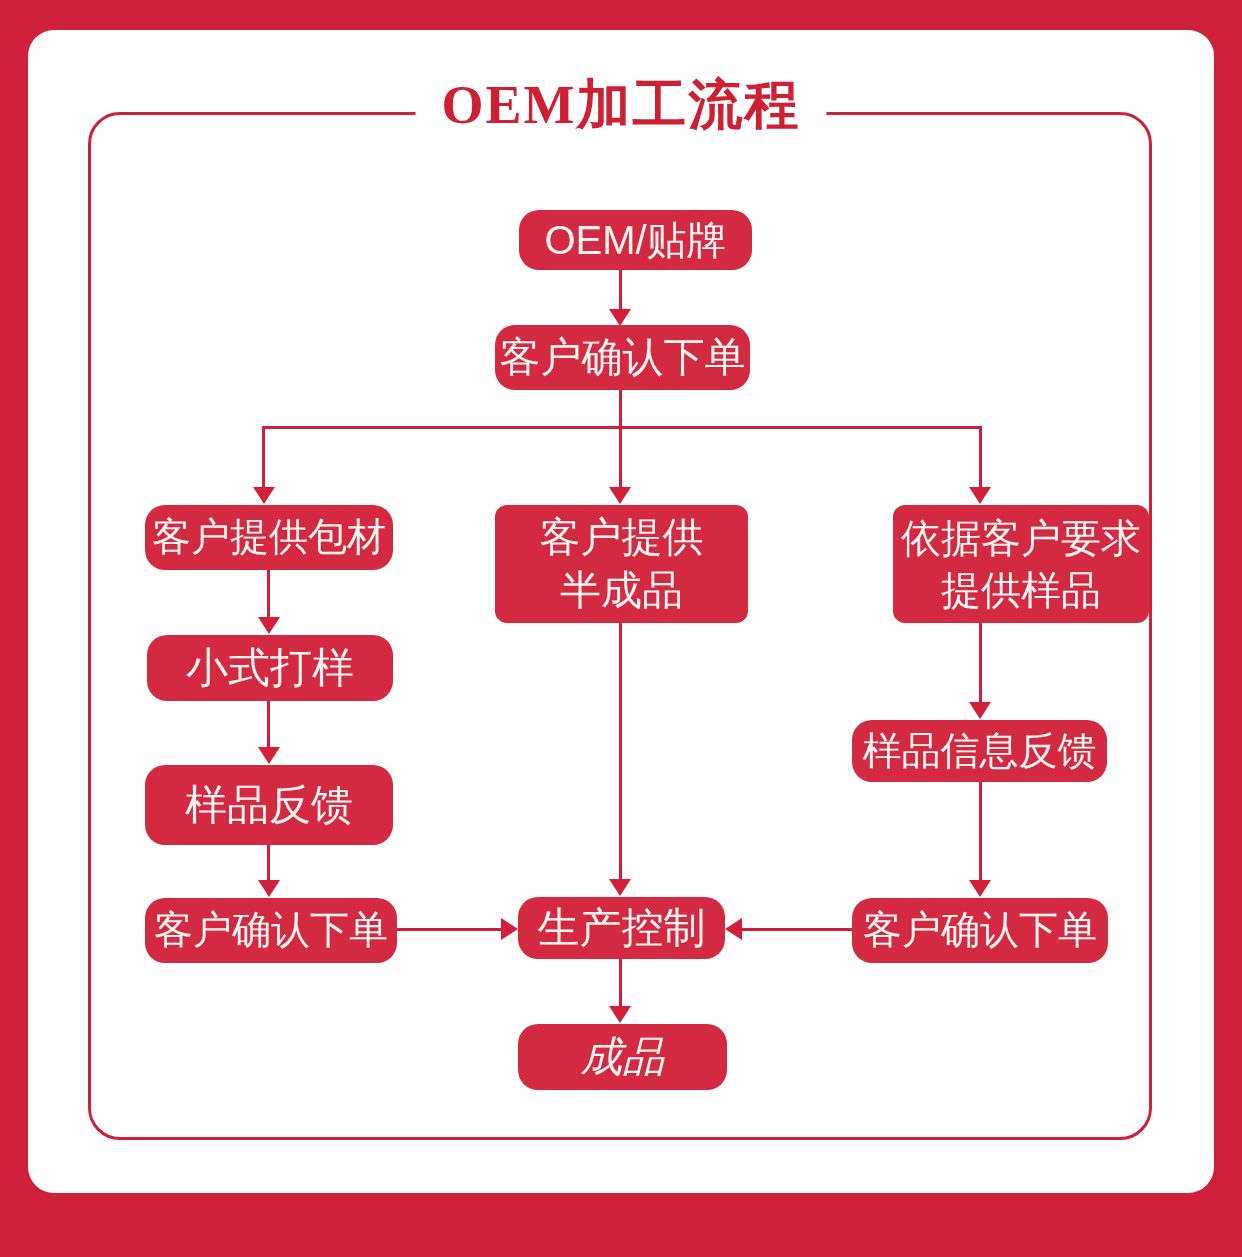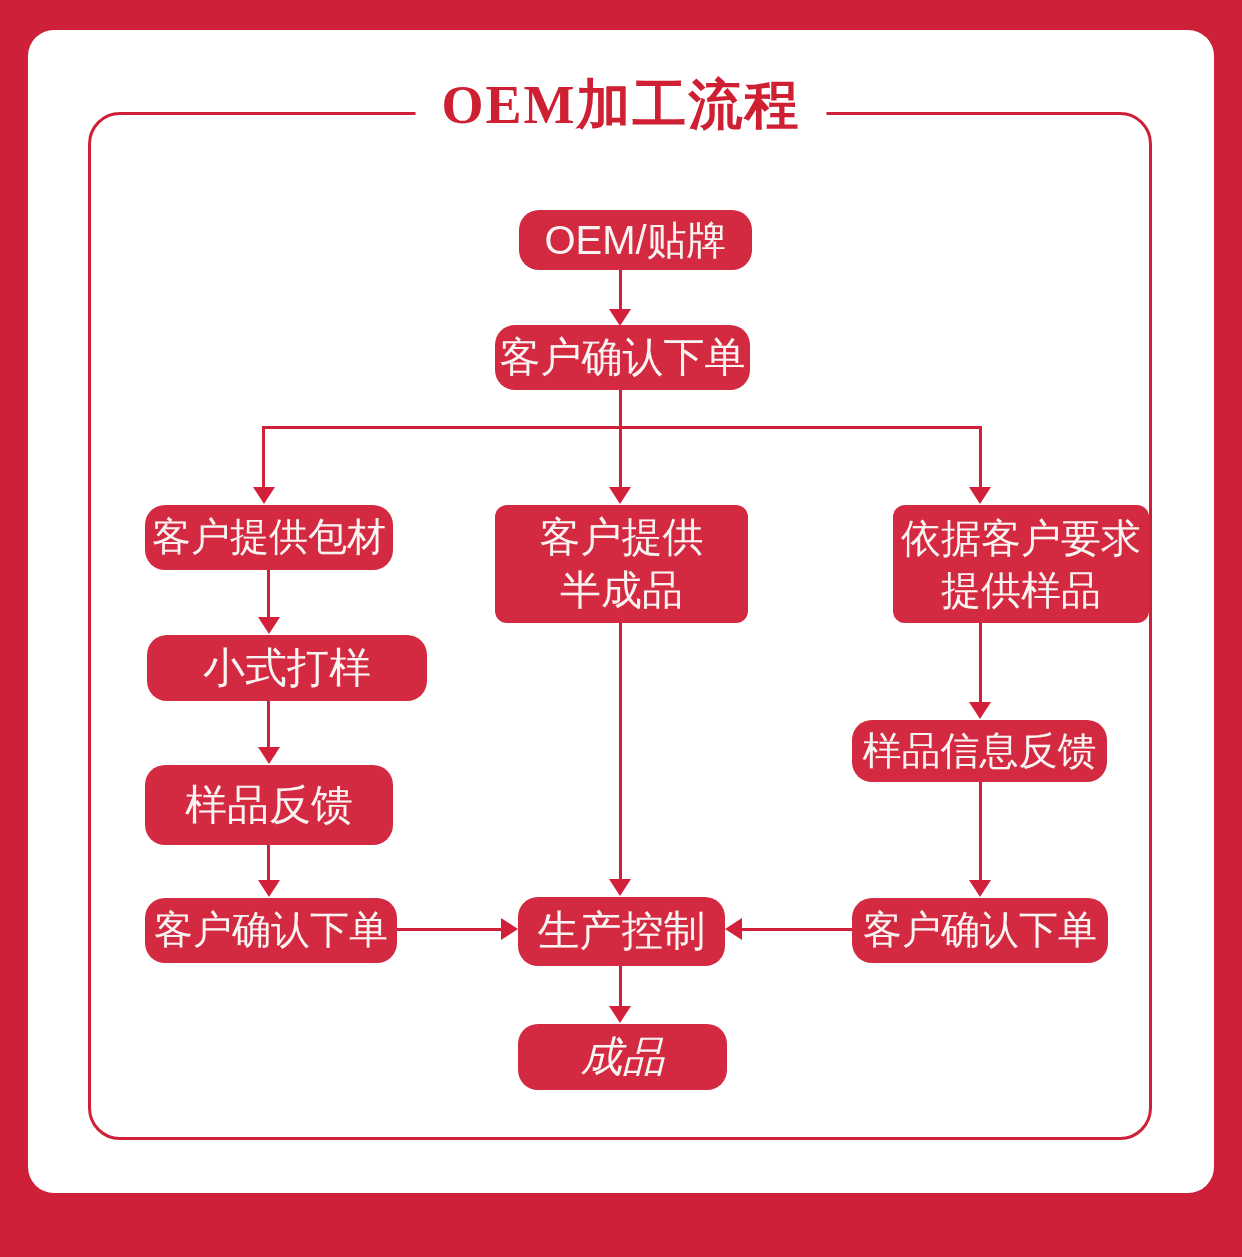--- a/index.html
+++ b/index.html
@@ -124,31 +124,31 @@
 
 <div class="line" style="left:619px; top:958px; width:3px; height:50px;"></div>
 <div class="ah-down" style="left:609px; top:1006px;"></div>
 
 <div class="node" style="left:519px; top:210px; width:233px; height:60px; font-size:40px;">OEM/贴牌</div>
 
 <div class="node" style="left:495px; top:325px; width:255px; height:65px; font-size:41px;">客户确认下单</div>
 
 <div class="node" style="left:145px; top:505px; width:248px; height:65px; font-size:39px;">客户提供包材</div>
 
-<div class="node" style="left:147px; top:635px; width:280px; height:66px;">小式打样</div>
+<div class="node" style="left:147px; top:635px; width:246px; height:66px;">小式打样</div>
 
 <div class="node" style="left:145px; top:765px; width:248px; height:80px;">样品反馈</div>
 
 <div class="node" style="left:145px; top:898px; width:252px; height:65px; font-size:39px;">客户确认下单</div>
 
 <div class="node big" style="left:495px; top:505px; width:253px; height:118px; font-size:41px;">客户提供
 半成品</div>
 
 <div class="node big" style="left:852px; top:505px; width:256px; height:118px; font-size:40px;margin-left:41px;">依据客户要求
 提供样品</div>
 
 <div class="node" style="left:852px; top:720px; width:255px; height:62px; font-size:39px;">样品信息反馈</div>
 
 <div class="node" style="left:852px; top:898px; width:256px; height:65px; font-size:39px;">客户确认下单</div>
 
-<div class="node" style="left:518px; top:897px; width:207px; height:69px;">生产控制</div>
+<div class="node" style="left:518px; top:897px; width:207px; height:62px;">生产控制</div>
 
 <div class="node" style="left:518px; top:1024px; width:209px; height:66px;font-style:italic;">成品</div>
 
 </body></html>

